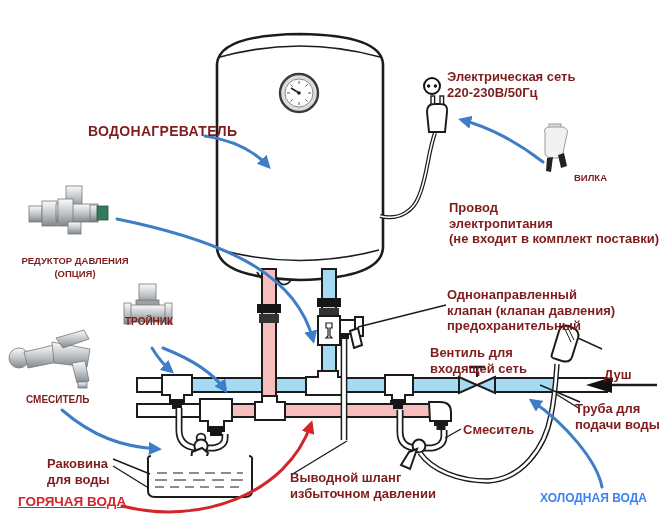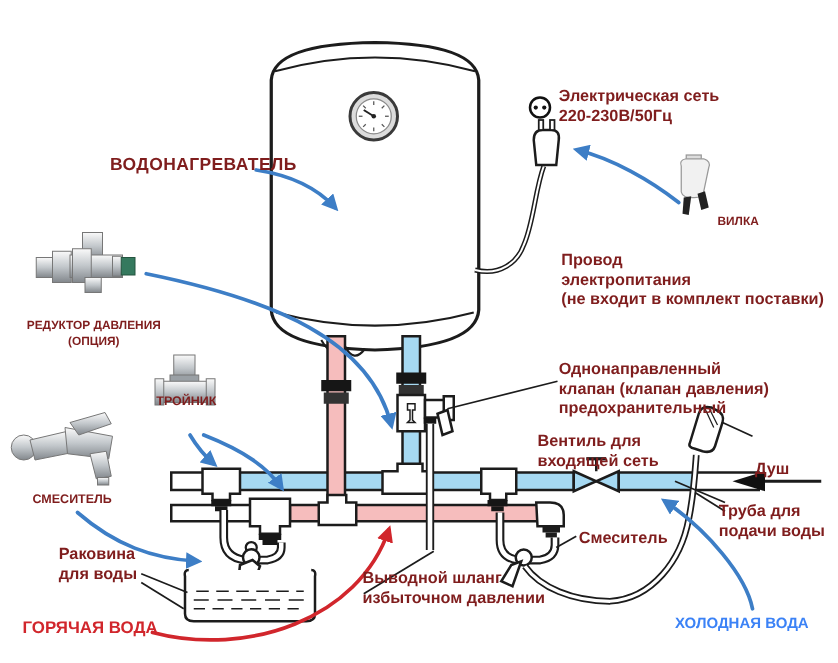--- a/index.html
+++ b/index.html
@@ -262,26 +262,26 @@
 
 <div class="lbl" style="left:604px;top:343px;margin-top:24px;">Душ</div>
 
 <div class="lbl" style="left:575px;top:401px;">
   <div>Труба для</div>
   <div>подачи воды</div>
 </div>
 
 <div class="lbl" style="left:463px;top:422px;">Смеситель</div>
 
-<div class="lbl" style="left:47px;top:435px;">
+<div class="lbl" style="left:47px;top:456px;">
   <div>Раковина</div>
   <div>для воды</div>
 </div>
 
-<div class="lbl hot" style="left:18px;top:494px;">ГОРЯЧАЯ ВОДА</div>
-
-<div class="lbl" style="left:290px;top:454px;">
+<div class="lbl hot" style="left:18px;top:494px;text-decoration:underline;">ГОРЯЧАЯ ВОДА</div>
+
+<div class="lbl" style="left:290px;top:470px;">
   <div>Выводной шланг</div>
   <div>избыточном давлении</div>
 </div>
 
 <div class="lbl cold" style="left:540px;top:491px;">ХОЛОДНАЯ ВОДА</div>
 </div>
 
 </body></html>

